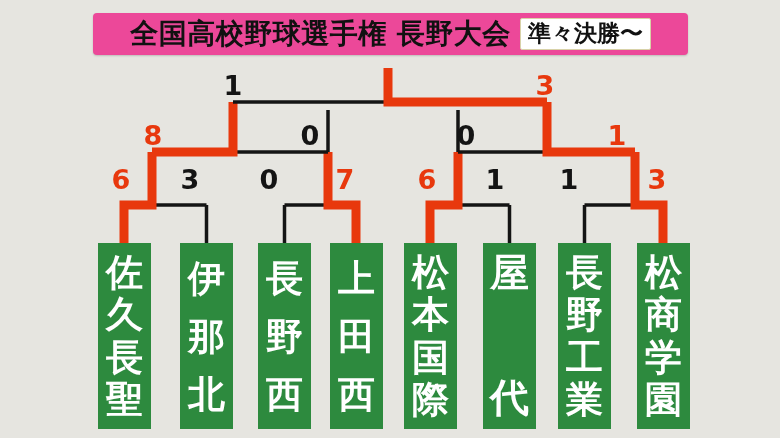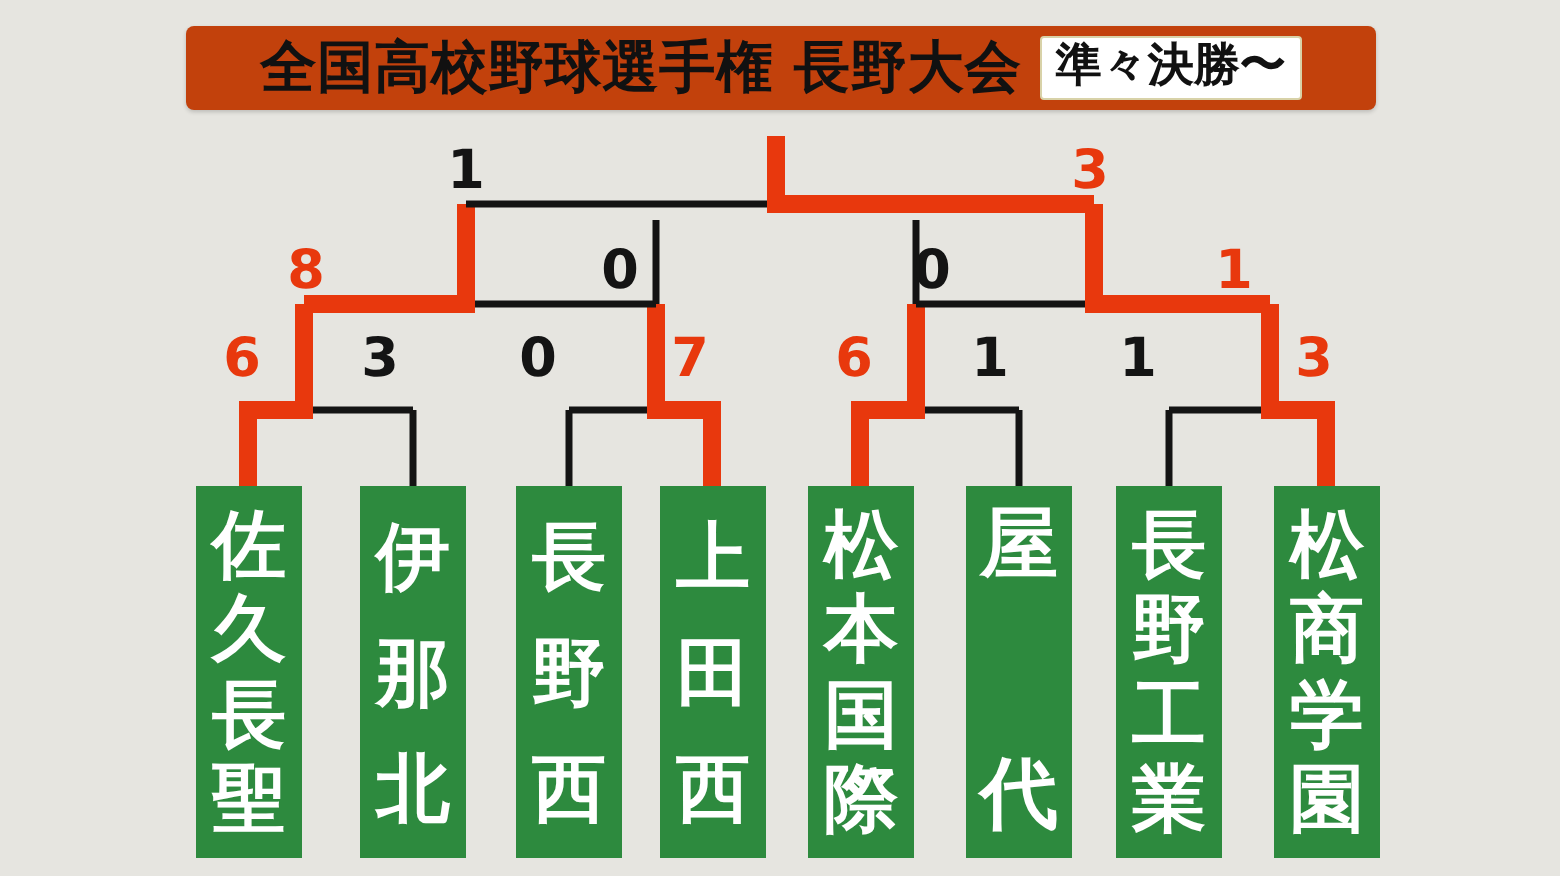--- a/index.html
+++ b/index.html
@@ -16,21 +16,21 @@
     overflow: hidden;
   }
 
   
   #banner {
     position: absolute;
     left: 93px;
     top: 13px;
     width: 595px;
     height: 42px;
-    background: #c2410c;
+    background: #ec4899;
     border-radius: 4px;
     display: flex;
     align-items: center;
     justify-content: center;
     gap: 9px;
     box-shadow: 0 1px 2px rgba(0,0,0,0.18);
   }
   #banner-main {
     color: #111111;
     font-size: 28px;

